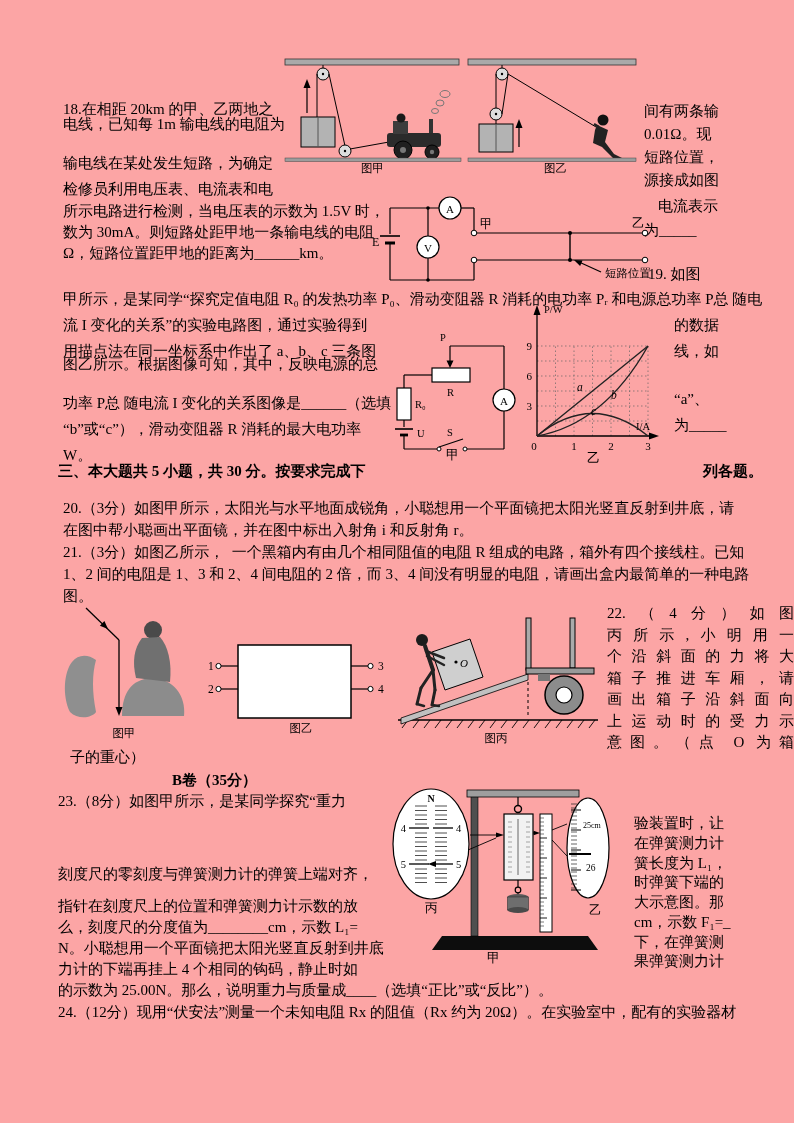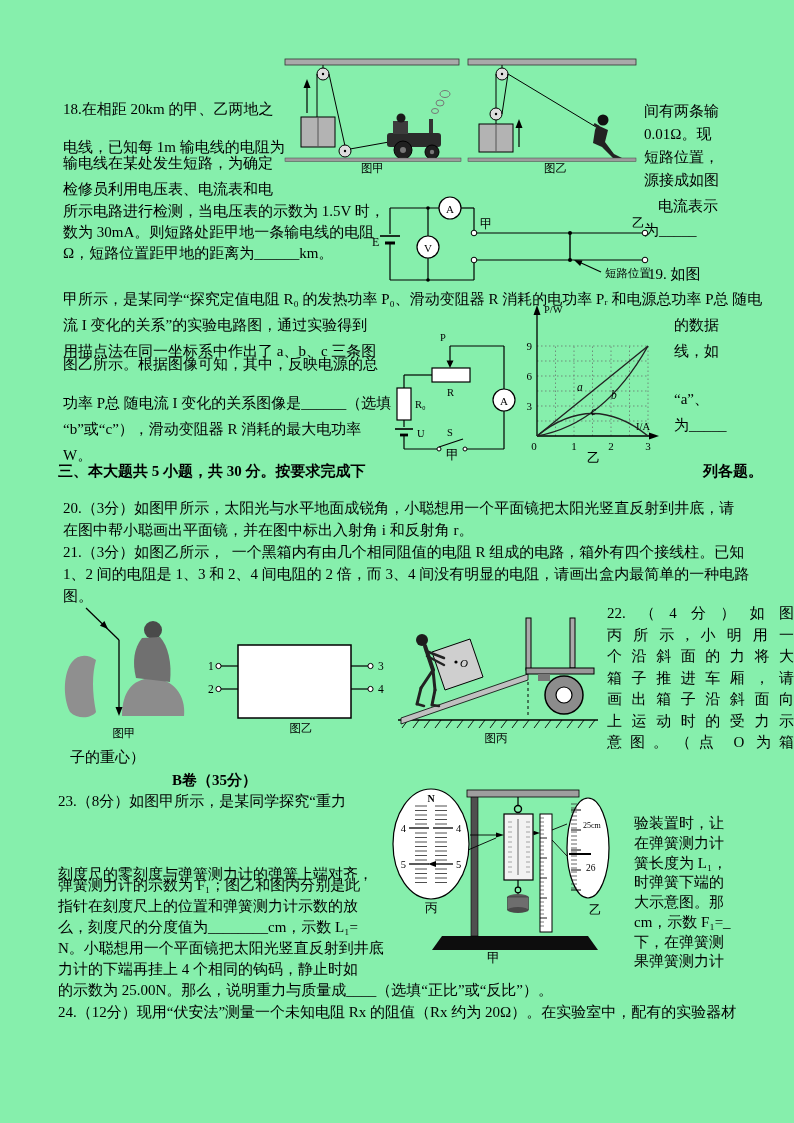--- a/index.html
+++ b/index.html
@@ -1,31 +1,31 @@
 <!DOCTYPE html>
 <html><head>
 <meta charset="utf-8">
 <style>
   html,body{margin:0;padding:0;background:#e8e8e8}
-  .page{position:relative;width:794px;height:1123px;background:#86efac;
+  .page{position:relative;width:794px;height:1123px;background:#fca5a5;
         font-family:"Liberation Serif","DejaVu Serif",serif;color:#000;overflow:hidden}
   .ln{position:absolute;font-size:15px;line-height:17px;white-space:pre}
   .b{font-weight:bold}
   .j{width:187px;text-align:justify;text-align-last:justify;white-space:normal}
   svg{position:absolute;overflow:visible}
   svg text{font-family:"Liberation Serif","DejaVu Serif",serif;fill:#000}
   .cap{font-size:11.5px}
 </style>
 </head>
 <body>
 
 <div class="page">
 
   <div class="ln" style="left:63px;top:101px">18.在相距 20km 的甲、乙两地之</div>
-  <div class="ln" style="left:63px;top:139px">电线，已知每 1m 输电线的电阻为</div>
+  <div class="ln" style="left:63px;top:116px">电线，已知每 1m 输电线的电阻为</div>
   <div class="ln" style="left:63px;top:155px">输电线在某处发生短路，为确定</div>
   <div class="ln" style="left:63px;top:181px">检修员利用电压表、电流表和电</div>
   <div class="ln" style="left:63px;top:203px">所示电路进行检测，当电压表的示数为 1.5V 时，</div>
   <div class="ln" style="left:63px;top:224px">数为 30mA。则短路处距甲地一条输电线的电阻</div>
   <div class="ln" style="left:63px;top:245px">Ω，短路位置距甲地的距离为______km。</div>
 
   <div class="ln" style="left:644px;top:103px">间有两条输</div>
   <div class="ln" style="left:644px;top:126px">0.01Ω。现</div>
   <div class="ln" style="left:644px;top:149px">短路位置，</div>
   <div class="ln" style="left:644px;top:172px">源接成如图</div>
@@ -280,21 +280,20 @@
   <div class="ln j" style="left:607px;top:670px">箱子推进车厢，请</div>
   <div class="ln j" style="left:607px;top:691px">画出箱子沿斜面向</div>
   <div class="ln j" style="left:607px;top:713px">上运动时的受力示</div>
   <div class="ln j" style="left:607px;top:734px">意图。（点 O 为箱</div>
   <div class="ln" style="left:70px;top:749px">子的重心）</div>
 
   <div class="ln b" style="left:172px;top:772px">B卷（35分）</div>
 
   <div class="ln" style="left:58px;top:793px">23.（8分）如图甲所示，是某同学探究“重力</div>
   <div class="ln" style="left:58px;top:866px">刻度尺的零刻度与弹簧测力计的弹簧上端对齐，</div>
-  <div class="ln" style="left:58px;top:877px">弹簧测力计的示数为 F₁；图乙和图丙分别是此</div>
   <div class="ln" style="left:58px;top:898px">指针在刻度尺上的位置和弹簧测力计示数的放</div>
   <div class="ln" style="left:58px;top:919px">么，刻度尺的分度值为________cm，示数 L₁=</div>
   <div class="ln" style="left:58px;top:940px">N。小聪想用一个平面镜把太阳光竖直反射到井底</div>
   <div class="ln" style="left:58px;top:961px">力计的下端再挂上 4 个相同的钩码，静止时如</div>
   <div class="ln" style="left:58px;top:982px">的示数为 25.00N。那么，说明重力与质量成____（选填“正比”或“反比”）。</div>
   <div class="ln" style="left:634px;top:815px">验装置时，让</div>
   <div class="ln" style="left:634px;top:835px">在弹簧测力计</div>
   <div class="ln" style="left:634px;top:855px">簧长度为 L₁，</div>
   <div class="ln" style="left:634px;top:874px">时弹簧下端的</div>
   <div class="ln" style="left:634px;top:894px">大示意图。那</div>

